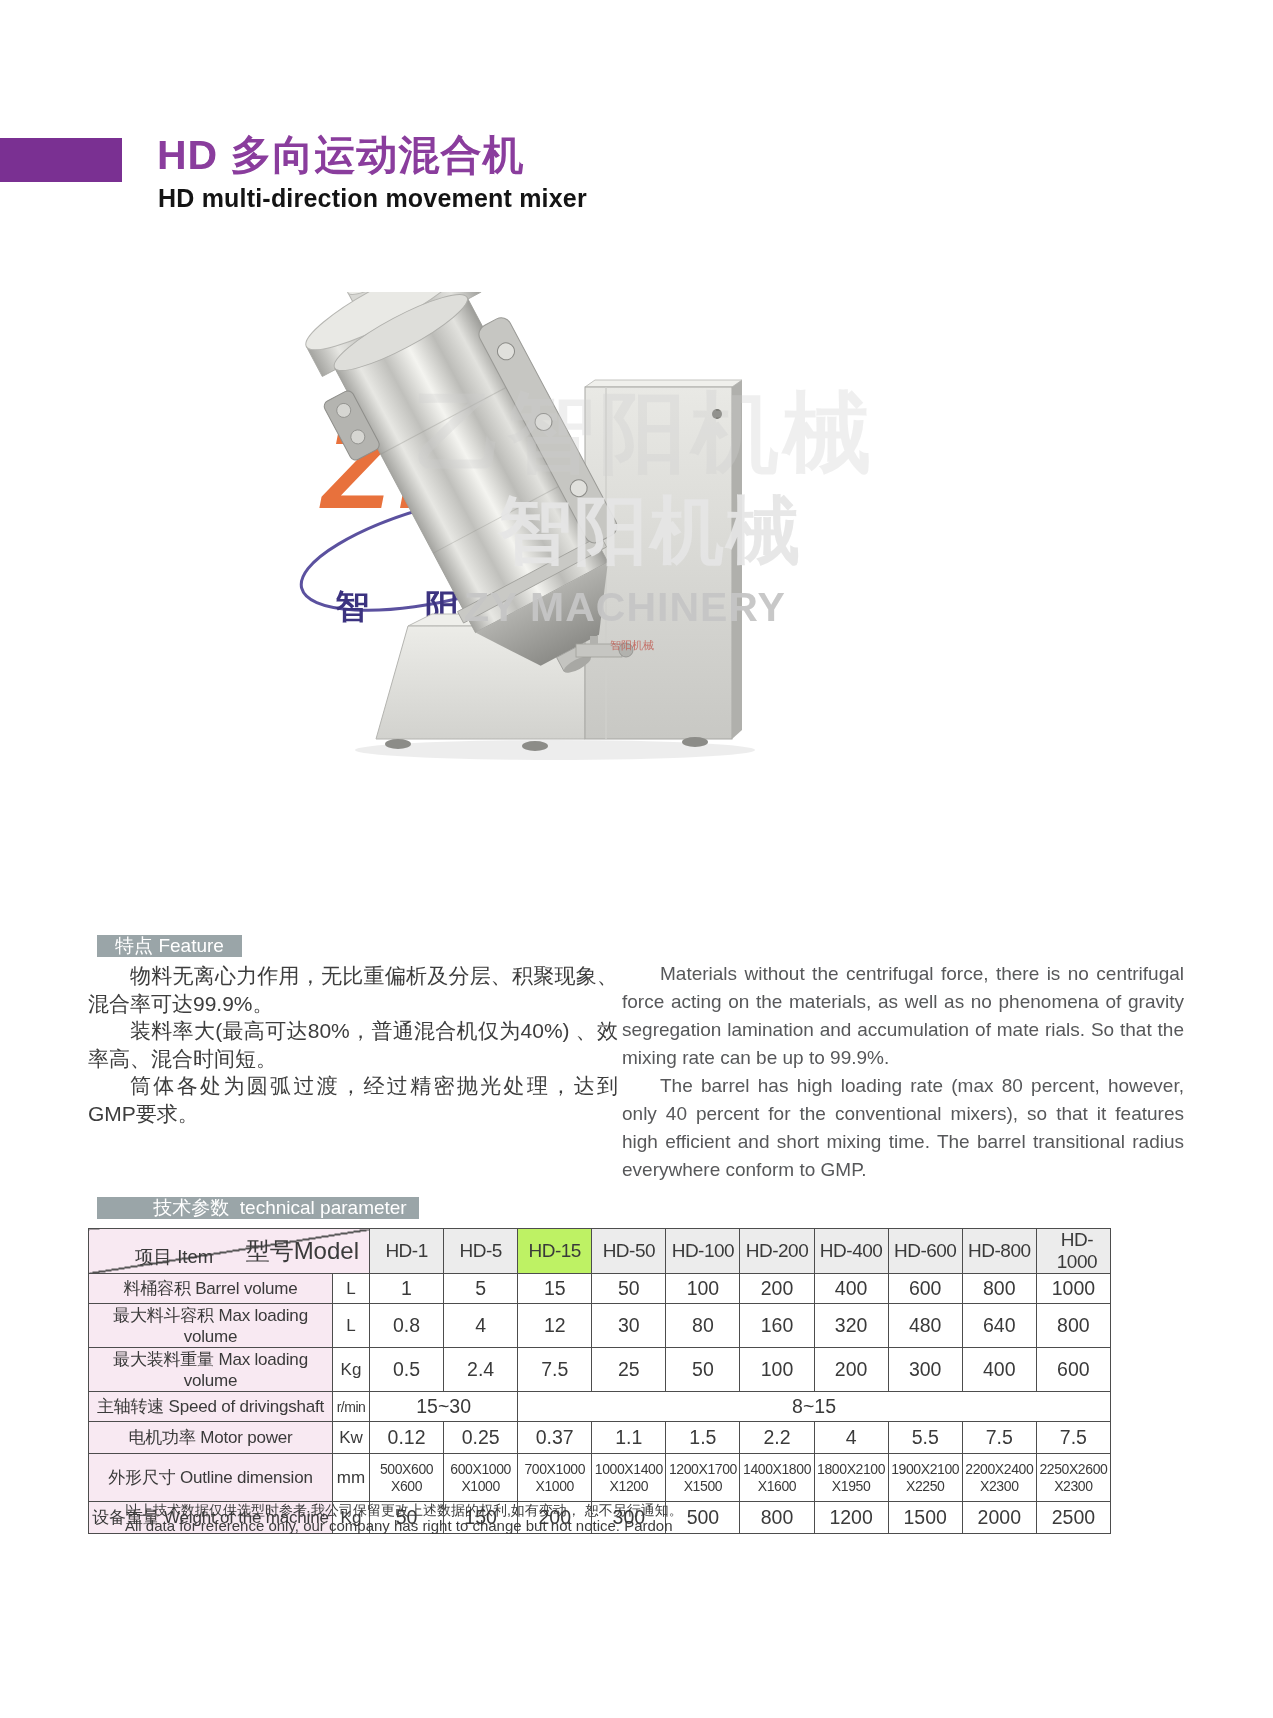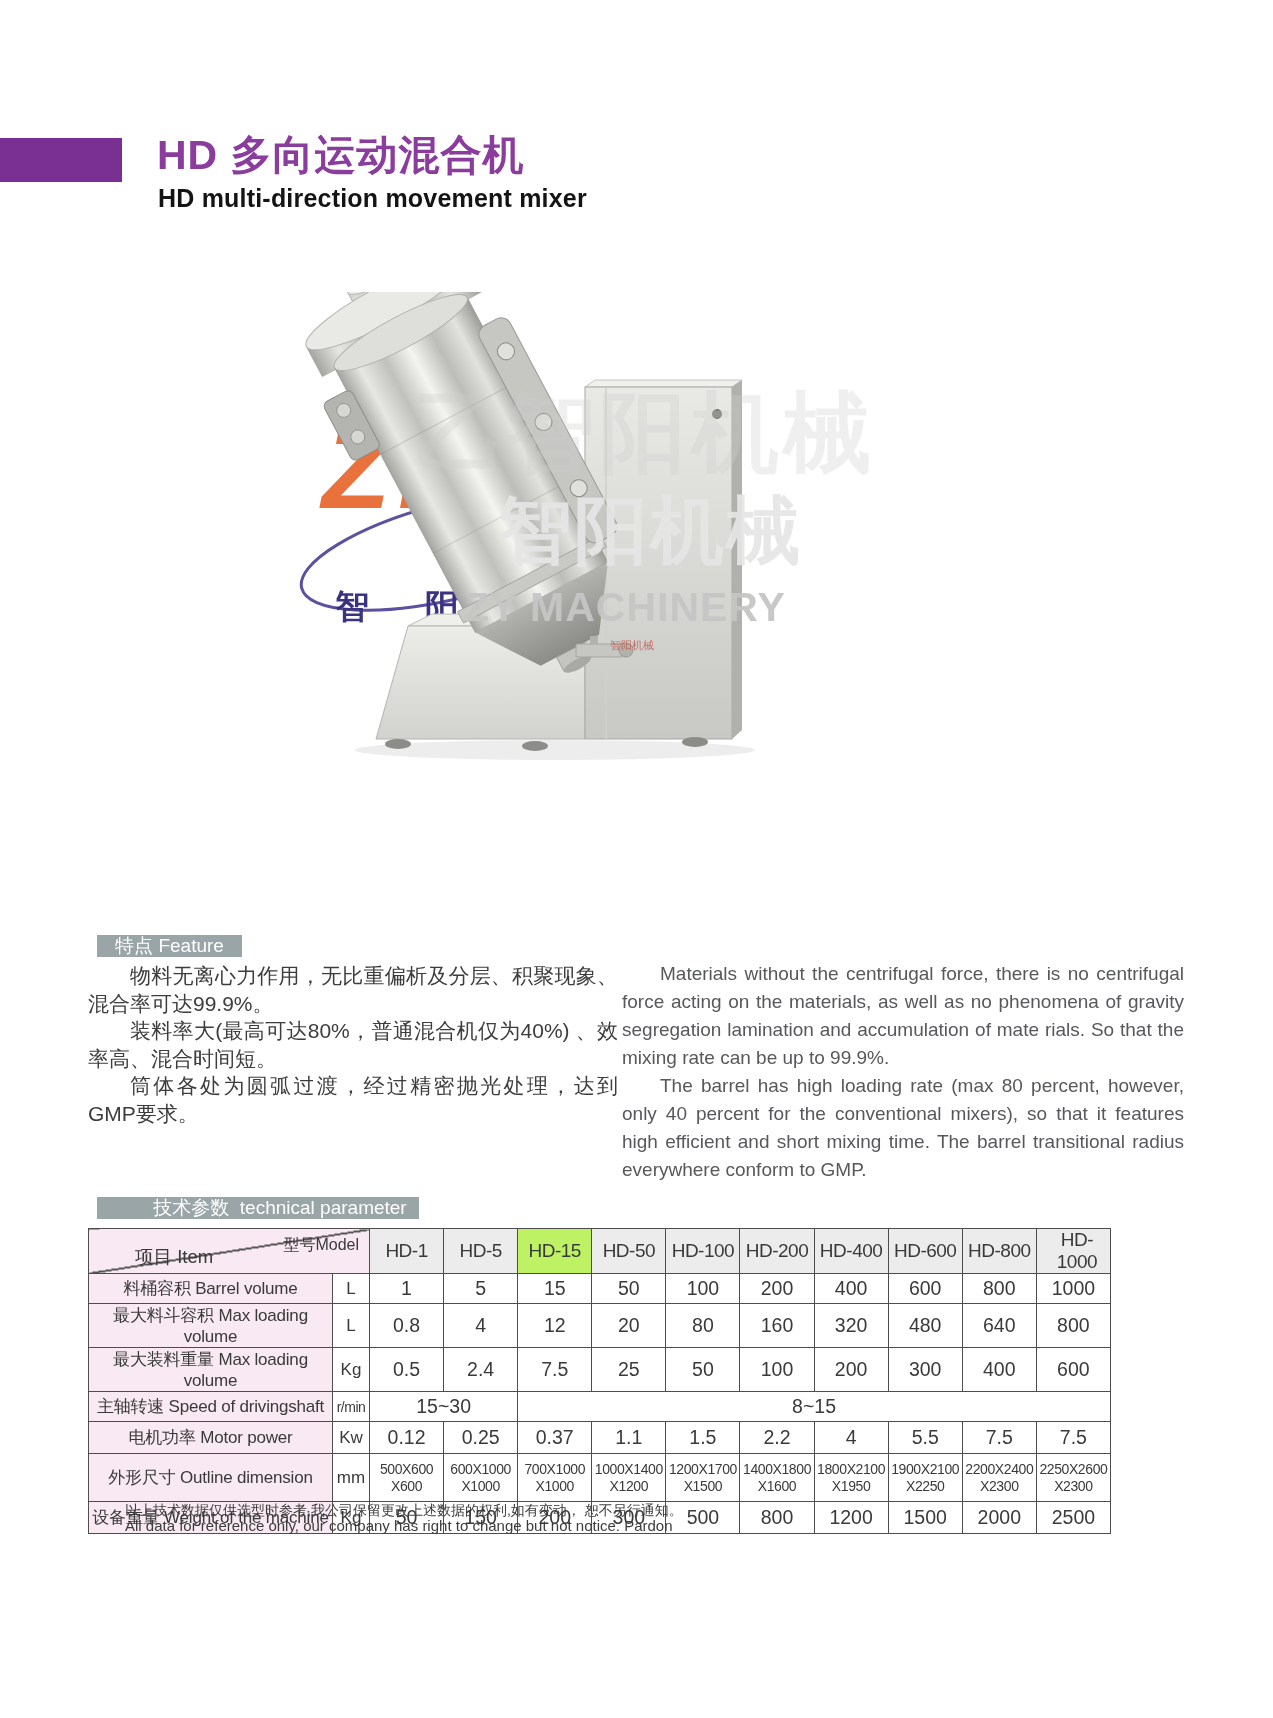--- a/index.html
+++ b/index.html
@@ -42,21 +42,21 @@
   .spec td{border:1px solid #4d4d4d;text-align:center;vertical-align:middle;color:#3a3a3a;padding:0;overflow:hidden;}
   tr.h-head{height:44px;} tr.h-std{height:30px;} tr.h-pw{height:32px;} tr.h-dim{height:48px;} tr.h-wt{height:32px;}
   .cell-item{font-size:17px;letter-spacing:-0.2px;}
   .cell-unit{font-size:17px;background:#ffffff;}
   .unit-small{font-size:14px;letter-spacing:-0.5px;}
   .cell-model{font-size:19px;letter-spacing:-0.5px;}
   .cell-val{font-size:19.5px;background:#ffffff;}
   .cell-dim{font-size:14px;line-height:17px;letter-spacing:-0.4px;white-space:pre-line;background:#ffffff;}
   .corner{position:relative;margin-left:11px;}
   .corner-item{position:absolute;left:46px;bottom:4px;font-size:18.5px;}
-  .corner-model{position:absolute;right:10px;top:6px;font-size:16px;}
+  .corner-model{position:absolute;right:10px;top:6px;font-size:24px;}
   
   .disclaimer{position:absolute;left:88px;top:1503px;color:#3c3c3c;padding-left:37px;}
   .disclaimer .zh{font-size:14px;line-height:15px;margin:0;}
   .disclaimer .en{font-size:15px;line-height:16px;margin:0;}
 </style>
 </head>
 <body>
 
 <div class="page">
 
@@ -216,21 +216,21 @@
         <td class="cell-val">600</td>
         <td class="cell-val">800</td>
         <td class="cell-val">1000</td>
       </tr>
       <tr class="h-std">
         <td class="cell-item" style="background:#f8e9f2;">最大料斗容积 Max loading volume</td>
         <td class="cell-unit">L</td>
         <td class="cell-val">0.8</td>
         <td class="cell-val">4</td>
         <td class="cell-val">12</td>
-        <td class="cell-val">20</td>
+        <td class="cell-val">30</td>
         <td class="cell-val">80</td>
         <td class="cell-val">160</td>
         <td class="cell-val">320</td>
         <td class="cell-val">480</td>
         <td class="cell-val">640</td>
         <td class="cell-val">800</td>
       </tr>
       <tr class="h-std">
         <td class="cell-item" style="background:#f8e9f2;">最大装料重量 Max loading volume</td>
         <td class="cell-unit">Kg</td>

